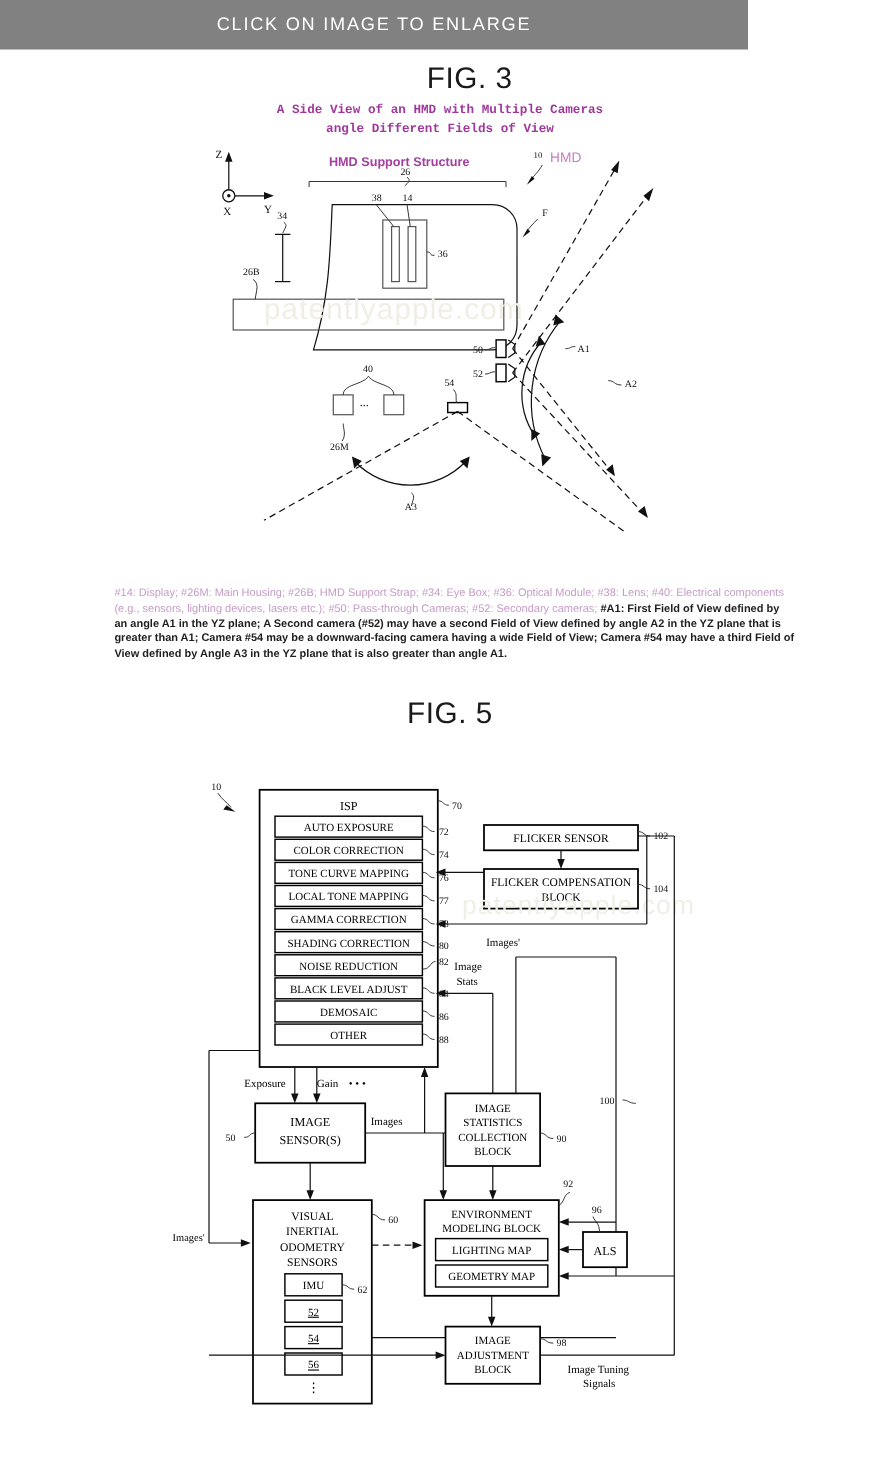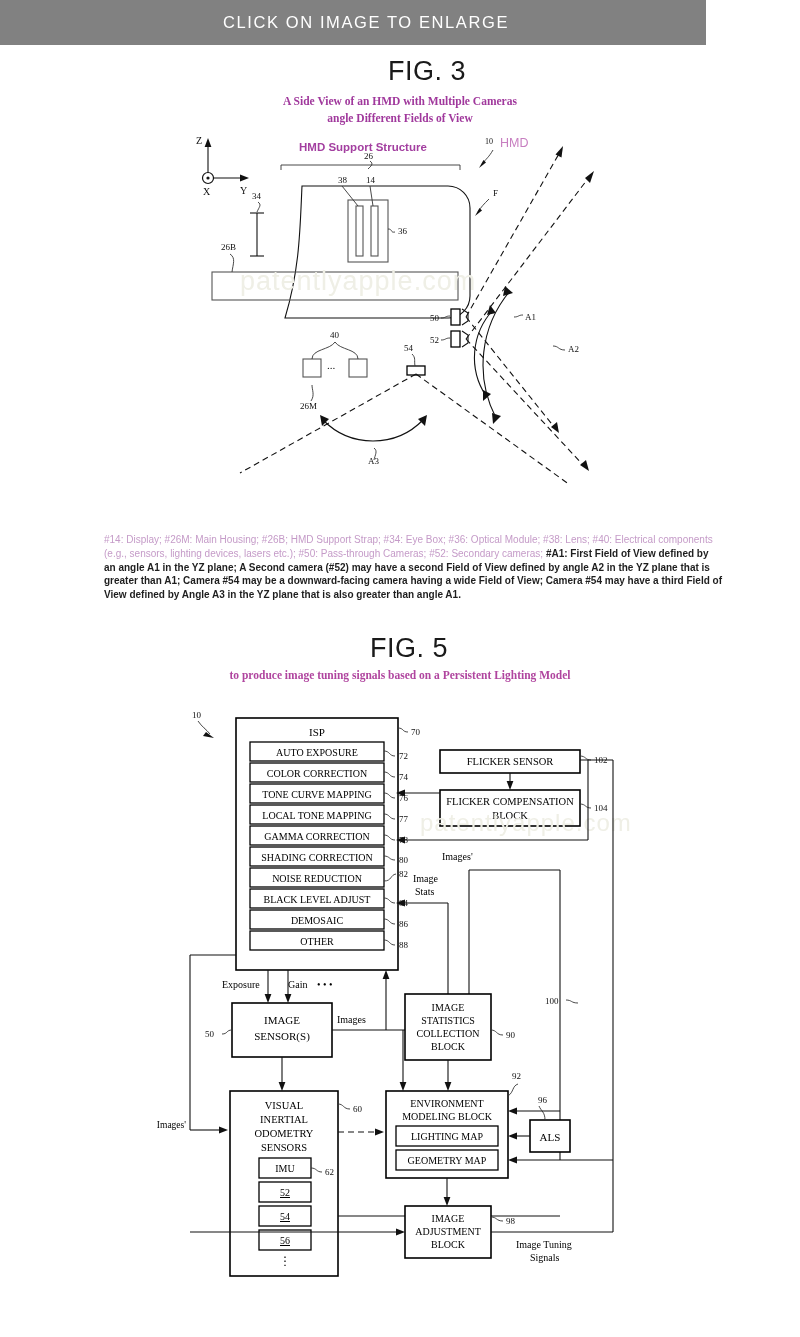--- a/index.html
+++ b/index.html
@@ -8,42 +8,42 @@
     width:800px;height:1337px;
     background:#ffffff;
     font-family:"Liberation Sans", sans-serif;
     overflow:hidden;
     position:relative;
   }
   
   .banner{
     width:680px;height:45px;
     background:#818181;
-    display:flex;align-items:center;justify-content:center;padding-left:26px;
+    display:flex;align-items:center;justify-content:center;
   }
   .banner-text{
     color:#ffffff;
     font-size:16.5px;
     letter-spacing:1.6px;
     font-family:"Liberation Sans", sans-serif;
     font-weight:400;
   }
   
   .fig-title{
     text-align:center;
     font-family:"Liberation Sans", sans-serif;
     font-size:27px;
     color:#1a1a1a;
     font-weight:400;
     letter-spacing:0.5px;
     padding-left:27px;
   }
   .fig-sub{
     text-align:center;
-    font-family:Liberation Serif, serif;
+    font-family:Liberation Mono, monospace;
     font-size:11.5px;
     font-weight:bold;
     color:#a0389c;
     line-height:1.45;
   }
   .fig-sub.pink{ color:#b0459f; }
 
   
   .caption{
     position:absolute;
@@ -207,21 +207,20 @@
   <path class="ln-thin" d="M374,320 C378,323 375,327 374,332"></path>
 </svg>
 </div>
 
 <div class="caption">
   <span class="lite">#14: Display; #26M: Main Housing; #26B; HMD Support Strap; #34: Eye Box; #36: Optical Module; #38: Lens; #40: Electrical components (e.g., sensors, lighting devices, lasers etc.); #50: Pass-through Cameras; #52: Secondary cameras; </span><span class="bold">#A1: First Field of View defined by an angle A1 in the YZ plane; A Second camera (#52) may have a second Field of View defined by angle A2 in the YZ plane that is greater than A1; Camera #54 may be a downward-facing camera having a wide Field of View; Camera #54 may have a third Field of View defined by Angle A3 in the YZ plane that is also greater than angle A1.</span>
 </div>
 
 <div class="fig-title" style="position:absolute;left:0;top:633px;width:764px;">FIG. 5</div>
 <div class="fig-sub pink" style="position:absolute;left:0;top:667px;width:800px;">
-  <div>to produce image tuning signals based on a Persistent Lighting Model</div>
 </div>
 
 <div class="canvas" style="left:0;top:700px;">
 <svg width="800" height="610" viewBox="0 0 800 610" xmlns="http://www.w3.org/2000/svg">
 
   <text class="lbl" x="192" y="18" font-size="9">10</text>
   <path class="ln-thin" d="M198,21 C202,27 206,29 210,34"></path>
   <polygon points="214,38 206,32 203,36" fill="#111"></polygon>
 
   <rect class="box" x="236" y="18" width="162" height="252"></rect>

